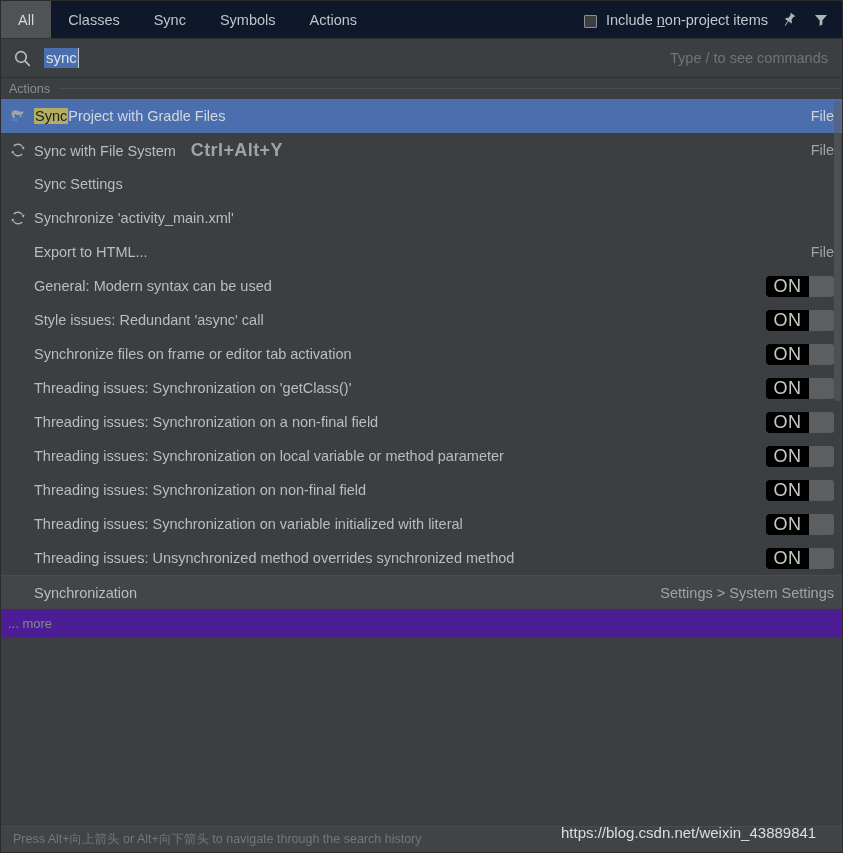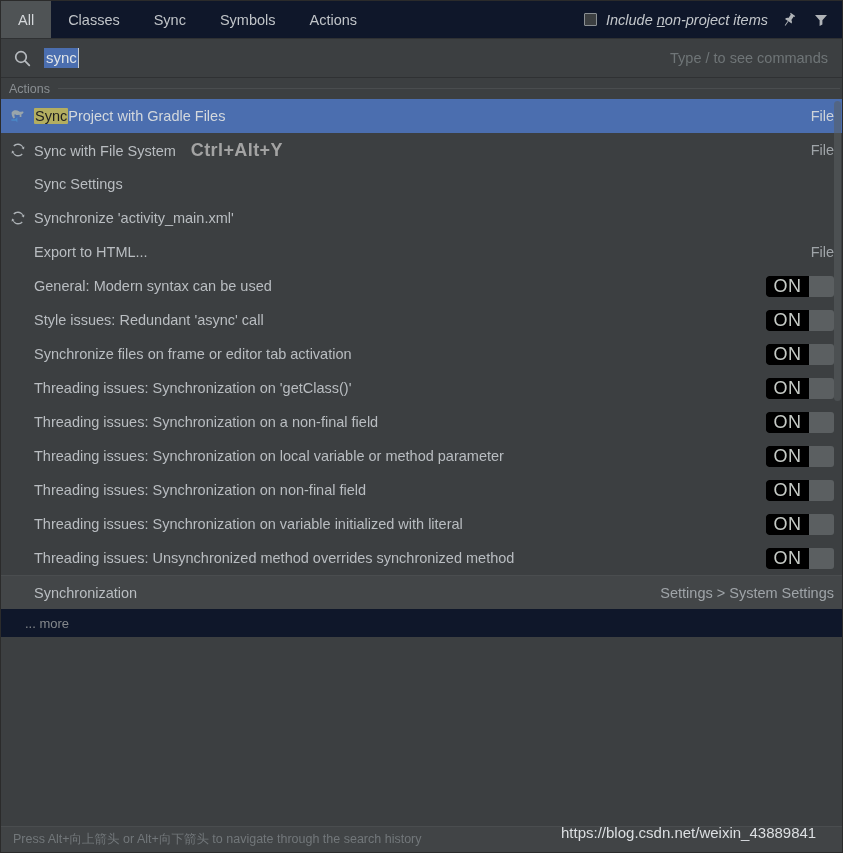--- a/index.html
+++ b/index.html
@@ -37,21 +37,21 @@
   .tab.selected{
     background:#4f5355;
     color:#d4d7da;
   }
   .tabbar-right{
     margin-left:auto;
     display:flex;align-items:center;
     padding-right:10px;
     gap:10px;
   }
-  .chk-wrap{display:flex;align-items:center;gap:9px;cursor:default;font-style:italic;}
+  .chk-wrap{display:flex;align-items:flex-end;gap:9px;cursor:default;}
   .chk{
     width:13px;height:13px;
     border:1px solid #8a8f93;
     background:#3c3f41;
     border-radius:1px;
     box-sizing:border-box;
   }
   .chk-label{color:#c3c7cb;font-size:14.5px;white-space:nowrap;}
   .chk-label u{text-decoration:underline;}
   .icon-btn{
@@ -161,24 +161,24 @@
     font-size:18px;
     letter-spacing:0.6px;
     border-radius:3px 0 0 3px;
   }
   .toggle .off{flex:1;}
 
   
   .more{
     height:28px;flex:0 0 28px;
     display:flex;align-items:center;
-    padding-left:24px;
+    padding-left:7px;
     color:#85898d;
     font-size:13px;
-    background:#0f172a;
+    background:#4c1d95;
     cursor:default;
   }
 
   .filler{flex:1 1 auto;background:#3c3f41;}
 
   
   .statusbar{
     height:25px;flex:0 0 25px;
     background:#414446;
     border-top:1px solid #4a4d4f;

